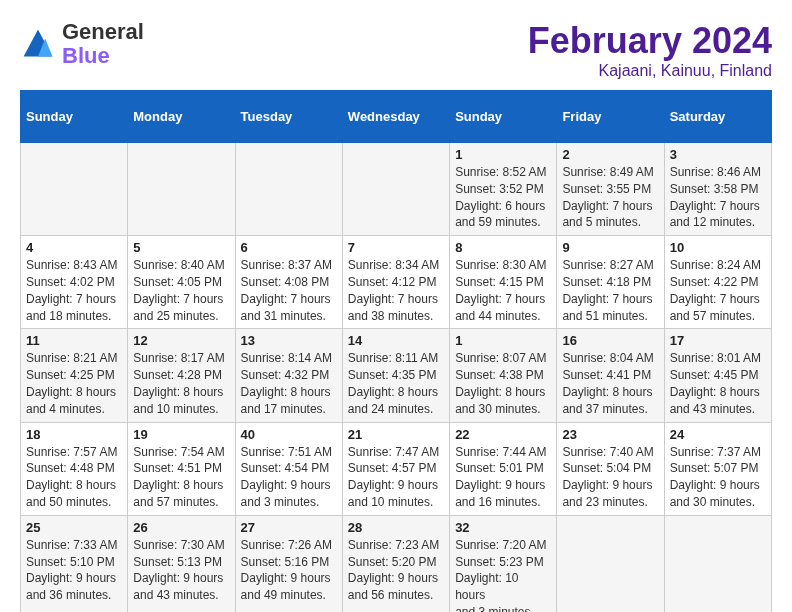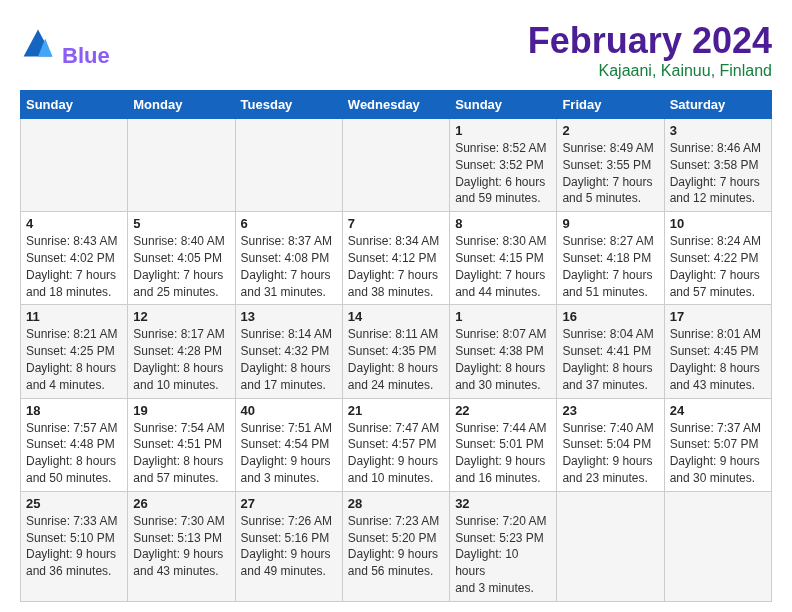--- a/index.html
+++ b/index.html
@@ -35,33 +35,33 @@
     .title-area {
       text-align: right;
     }
     .title-area h1 {
       font-size: 36px;
       font-weight: bold;
       color: #4c1d95;
     }
     .title-area h2 {
       font-size: 16px;
-      color: #15803d;
+      color: #4c1d95;
       font-weight: normal;
     }
     table {
       width: 100%;
       border-collapse: collapse;
       font-size: 11px;
     }
     thead tr th {
       background-color: #1565c0;
       color: #fff;
       text-align: left;
-      padding: 6px 5px;
+      padding: 18px 5px;
       font-size: 13px;
       font-weight: bold;
       border: 1px solid #1565c0;
     }
     tbody tr td {
       border: 1px solid #ccc;
       vertical-align: top;
       padding: 4px 5px;
       width: 14.28%;
       min-height: 80px;
@@ -92,21 +92,21 @@
 </head>
 <body>
 
 <div class="header-area">
   <div class="logo">
     <svg class="logo-icon" viewBox="0 0 40 40">
       <polygon points="20,4 36,34 4,34" fill="#1565c0"></polygon>
       <polygon points="28,14 36,34 20,34" fill="#42a5f5"></polygon>
     </svg>
     <div class="logo-text">
-      <br>
+      <span class="general">General</span><br>
       <span class="blue">Blue</span>
     </div>
   </div>
   <div class="title-area">
     <h1>February 2024</h1>
     <h2>Kajaani, Kainuu, Finland</h2>
   </div>
 </div>
 
 <table>

